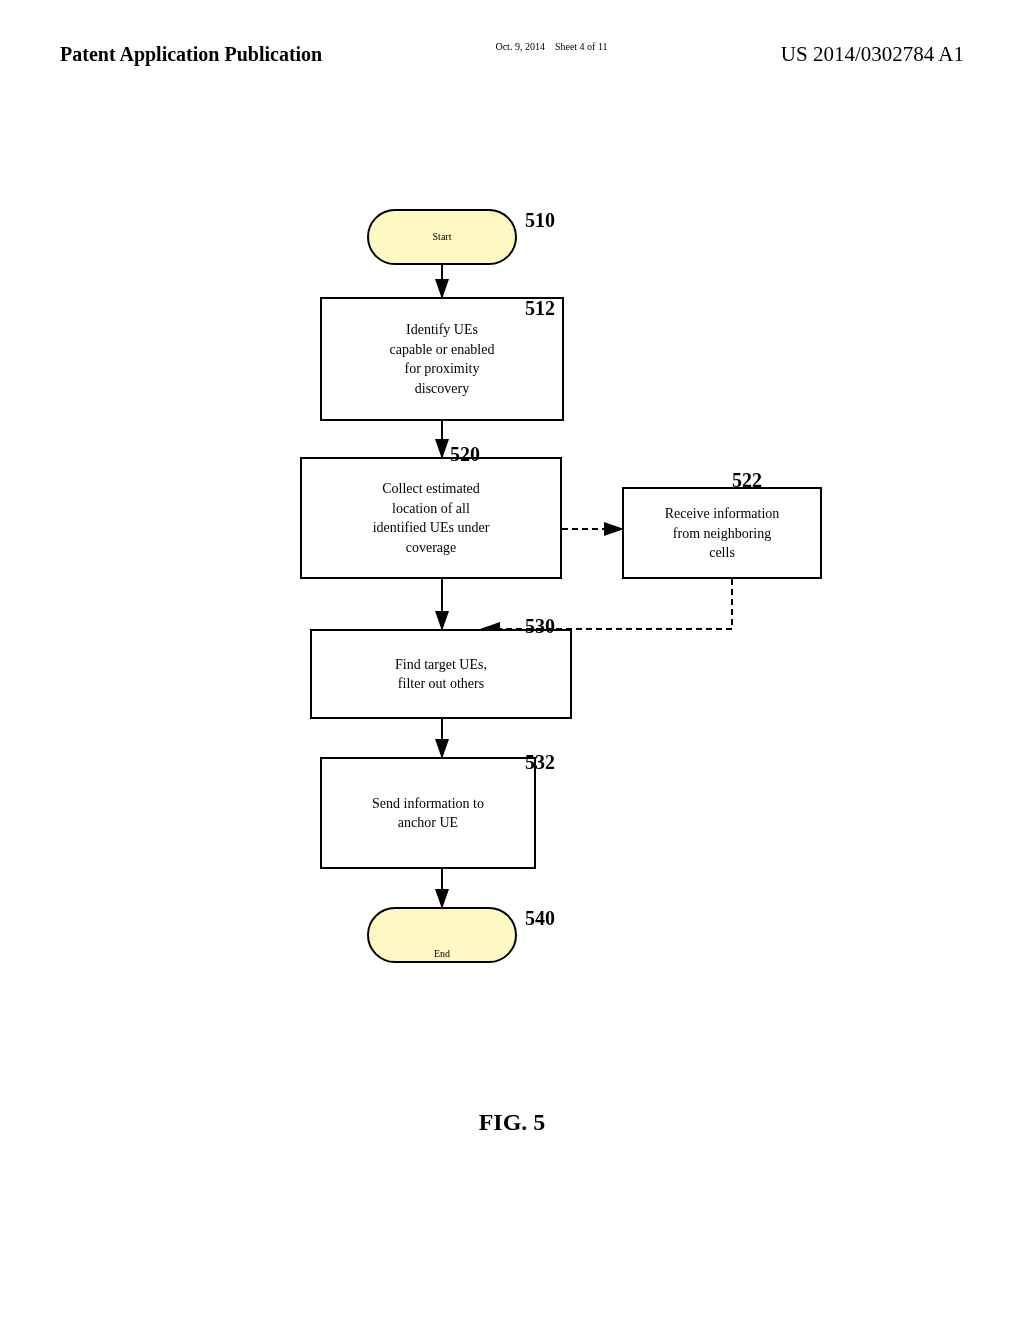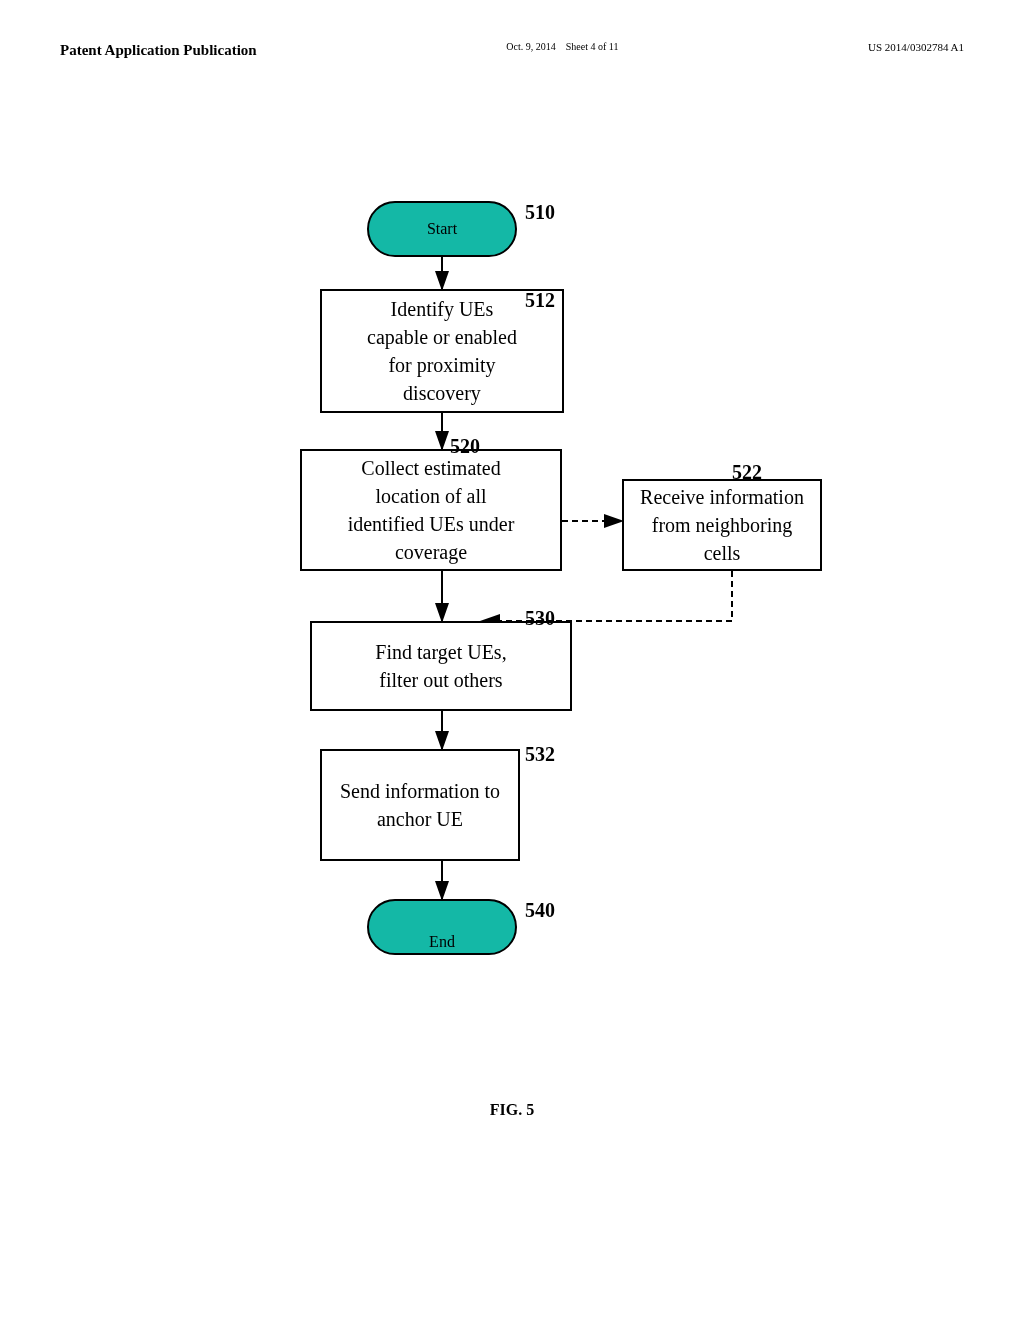--- a/index.html
+++ b/index.html
@@ -13,34 +13,34 @@
 
     .header {
       display: flex;
       justify-content: space-between;
       align-items: flex-start;
       padding: 40px 60px 20px 60px;
       border-bottom: none;
     }
 
     .header-left {
-      font-size: 15px;
+      font-size: 20px;
       font-weight: bold;
       line-height: 1.4;
     }
 
     .header-center {
       font-size: 10px;
       font-weight: normal;
       text-align: center;
       line-height: 1.4;
     }
 
     .header-right {
-      font-size: 11px;
+      font-size: 21px;
       font-weight: normal;
       line-height: 1.4;
     }
 
     .diagram-container {
       display: flex;
       justify-content: center;
       align-items: flex-start;
       padding: 60px 40px 40px 40px;
       position: relative;
@@ -53,35 +53,35 @@
     }
 
     
     .rounded-rect {
       border: 2px solid #000;
       border-radius: 28px;
       text-align: center;
       display: flex;
       align-items: center;
       justify-content: center;
-      background: #14b8a6;
-      position: absolute;
-      font-size: 16px;
+      background: #fef9c3;
+      position: absolute;
+      font-size: 10px;
       line-height: 1.4;
     }
 
     .rect {
       border: 2px solid #000;
       text-align: center;
       display: flex;
       align-items: center;
       justify-content: center;
       background: #fff;
       position: absolute;
-      font-size: 20px;
+      font-size: 14px;
       line-height: 1.4;
     }
 
     .node-label {
       position: absolute;
       font-weight: bold;
       font-size: 20px;
     }
 
     
@@ -89,21 +89,21 @@
       position: absolute;
       top: 0;
       left: 0;
       width: 100%;
       height: 100%;
       pointer-events: none;
     }
 
     .fig-caption {
       text-align: center;
-      font-size: 16px;
+      font-size: 24px;
       font-weight: bold;
       margin-top: 20px;
     }
   </style>
 </head>
 <body>
 
 <div class="header">
   <div class="header-left">
     <span>Patent Application Publication</span>
@@ -173,21 +173,21 @@
 cells</span>
     </div>
     <span class="node-label" style="left:560px; top:320px;">522</span>
 
     <div class="rect" style="left:138px; top:480px; width:262px; height:90px;">
       <span style="white-space:pre-line;">Find target UEs,
 filter out others</span>
     </div>
     <span class="node-label" style="left:353px; top:466px;">530</span>
 
-    <div class="rect" style="left:148px; top:608px; width:200px; height:112px;">
+    <div class="rect" style="left:148px; top:608px; width:216px; height:112px;">
       <span style="white-space:pre-line;">Send information to
 anchor UE</span>
     </div>
     <span class="node-label" style="left:353px; top:594px;margin-top:8px;">532</span>
 
     <div class="rounded-rect" style="left:195px; top:758px; width:150px; height:56px;align-items:flex-end;">
       <span>End</span>
     </div>
     <span class="node-label" style="left:353px; top:758px;">540</span>
 

